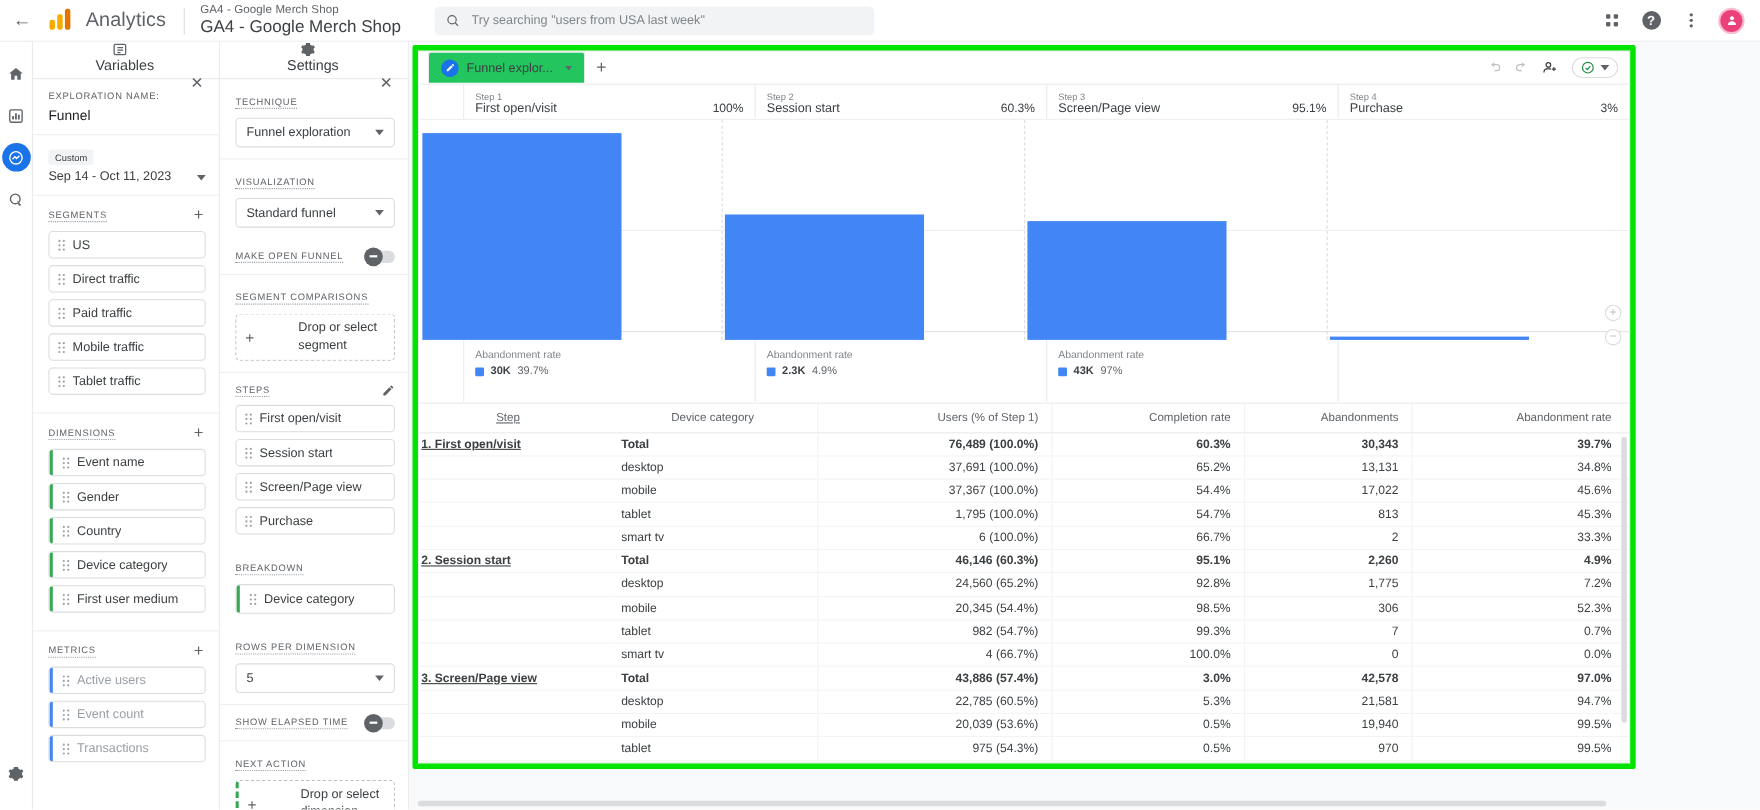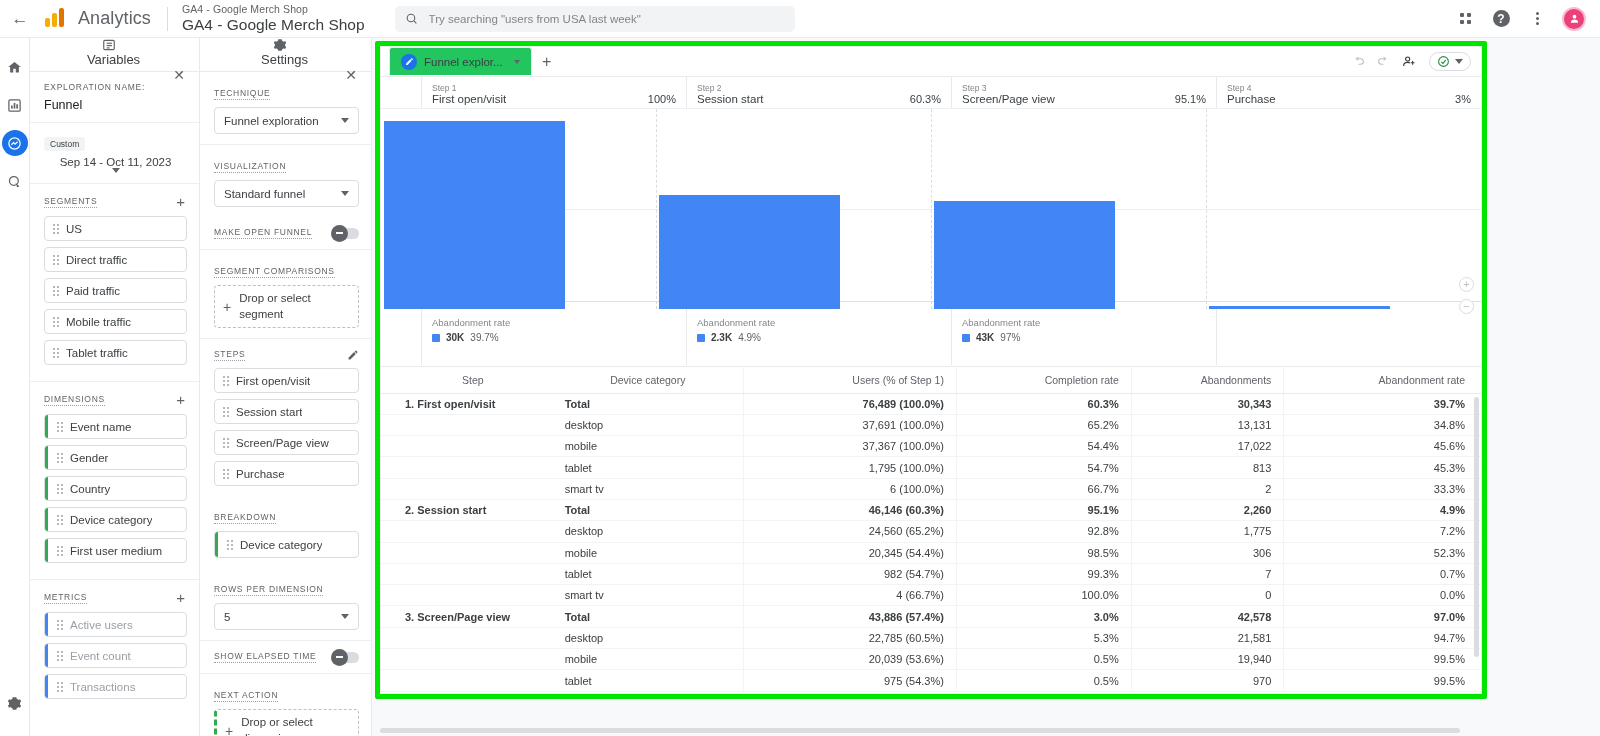--- a/index.html
+++ b/index.html
@@ -105,21 +105,21 @@
     font-size: 8.5px; letter-spacing: .7px; color: #5f6368; text-transform: uppercase;
     border-bottom: 1px dotted #9aa0a6; display: inline-block; padding-bottom: 1px;
   }
   .lbl-plain { font-size: 8.5px; letter-spacing: .7px; color: #5f6368; text-transform: uppercase; }
   .sec-head { display: flex; align-items: center; justify-content: space-between; margin-bottom: 7px; }
   .plus-btn { color: #5f6368; font-size: 15px; line-height: 1; cursor: pointer; padding: 0 2px; }
   .pencil-btn { color: #5f6368; cursor: pointer; display: flex; }
 
   .exp-name { font-size: 12.5px; color: #202124; margin-top: 6px; }
 
-  .daterange { display: flex; align-items: center; justify-content: space-between; flex-direction: column; }
+  .daterange { display: flex; align-items: center; justify-content: space-between; }
   .chip {
     display: inline-block; background: #f1f3f4; color: #3c4043; font-size: 8.5px;
     border-radius: 3px; padding: 2px 6px; margin-bottom: 5px;
   }
   .date-text { font-size: 11.5px; color: #3c4043; }
   .caret { width: 0; height: 0; border-left: 4px solid transparent; border-right: 4px solid transparent; border-top: 5px solid #5f6368; }
 
   .pill {
     border: 1px solid #dadce0; border-radius: 4px; height: 25px; margin-bottom: 6px;
     display: flex; align-items: center; padding: 0 8px; background: #fff; cursor: pointer;
@@ -150,21 +150,21 @@
     position: absolute; left: -1px; top: -3px; width: 17px; height: 17px; border-radius: 50%;
     background: #5f6368; display: flex; align-items: center; justify-content: center;
   }
   .toggle .knob::after { content: ""; width: 7px; height: 1.5px; background: #fff; display: block; }
 
   .dropzone {
     border: 1px dashed #bdc1c6; border-radius: 4px; min-height: 27px; margin-top: 7px;
     display: flex; align-items: center; padding: 5px 8px; cursor: pointer;
   }
   .dropzone .dz-plus { color: #5f6368; font-size: 14px; margin-right: 8px; line-height: 1; }
-  .dropzone .dz-txt { font-size: 11.5px; color: #3c4043; line-height: 1.35; }
+  .dropzone .dz-txt { font-size: 11.5px; color: #3c4043; line-height: 1.35; margin-left: 32px; }
   .dropzone.green { border-left: 3px dashed #34a853; }
 
   
   .main-wrap { position: absolute; left: 372px; top: 38px; width: 1228px; height: 698px; background: #f8f9fa; }
   .green-frame {
     position: absolute; left: 3px; top: 3px; width: 1112px; height: 658px;
     border: 5px solid #00e400; border-radius: 2px; pointer-events: none; z-index: 40;
   }
   .card {
     position: absolute; left: 8px; top: 8px; width: 1102px; height: 648px;
@@ -234,21 +234,21 @@
 
   
   .tablewrap { position: relative; height: 325px; overflow: hidden; }
   table.ft { width: 100%; border-collapse: collapse; table-layout: fixed; }
   table.ft th, table.ft td {
     font-size: 11px; color: #3c4043; font-weight: 400; padding: 0 12px;
     height: 21.3px; border-bottom: 1px solid #f1f3f4; white-space: nowrap; overflow: hidden;
   }
   table.ft th { color: #5f6368; font-size: 10.5px; height: 26px; border-bottom: 1px solid #e8eaed; }
   table.ft th.num, table.ft td.num { text-align: right; }
-  table.ft th.c1, table.ft td.c1 { width: 108px; padding-left: 24px; }
+  table.ft th.c1, table.ft td.c1 { width: 108px; padding-left: 2px; text-decoration: underline; }
   table.ft th.c2, table.ft td.c2 { width: 120px; }
   table.ft th.c3, table.ft td.c3 { width: 134px; border-left: 1px solid #f1f3f4; }
   table.ft th.c4, table.ft td.c4 { width: 110px; border-left: 1px solid #f1f3f4; }
   table.ft th.c5, table.ft td.c5 { width: 96px; border-left: 1px solid #f1f3f4; }
   table.ft th.c6, table.ft td.c6 { width: 124px; border-left: 1px solid #f1f3f4; padding-right: 16px; }
   table.ft tr.total td { font-weight: 700; }
   table.ft tr.faded td { color: #dadce0; }
 
   .tbl-scroll {
     position: absolute; right: 2px; top: 30px; width: 5px; height: 260px;

